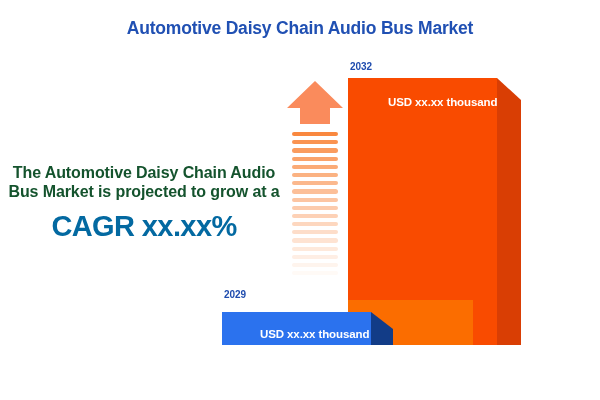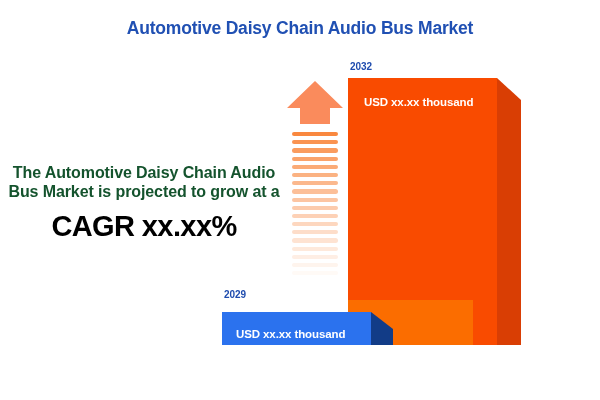--- a/index.html
+++ b/index.html
@@ -45,21 +45,21 @@
   .cagr-line {
     font-size: 16px;
     font-weight: bold;
     color: #14532d;
     line-height: 19px;
     letter-spacing: -0.1px;
   }
   #cagr-value {
     font-size: 29px;
     font-weight: bold;
-    color: #000000;
+    color: #0369a1;
     line-height: 36px;
     margin-top: 7px;
     letter-spacing: -0.6px;
   }
 
   
   #logo {
     position: absolute;
     left: 16px;
     top: 366px;
@@ -106,20 +106,21 @@
     color: #1F4CAE;
     letter-spacing: -0.1px;
   }
   .bar-label-value {
     position: absolute;
     font-size: 11.5px;
     font-weight: bold;
     color: #ffffff;
     letter-spacing: -0.1px;
     white-space: nowrap;
+    margin-left: 24px;
   }
   #bar-2032-side {
     position: absolute;
     left: 497px;
     top: 78px;
     width: 24px;
     height: 322px;
     background: #D93E04;
     clip-path: polygon(0 0, 100% 22px, 100% 100%, 0 100%);
   }

